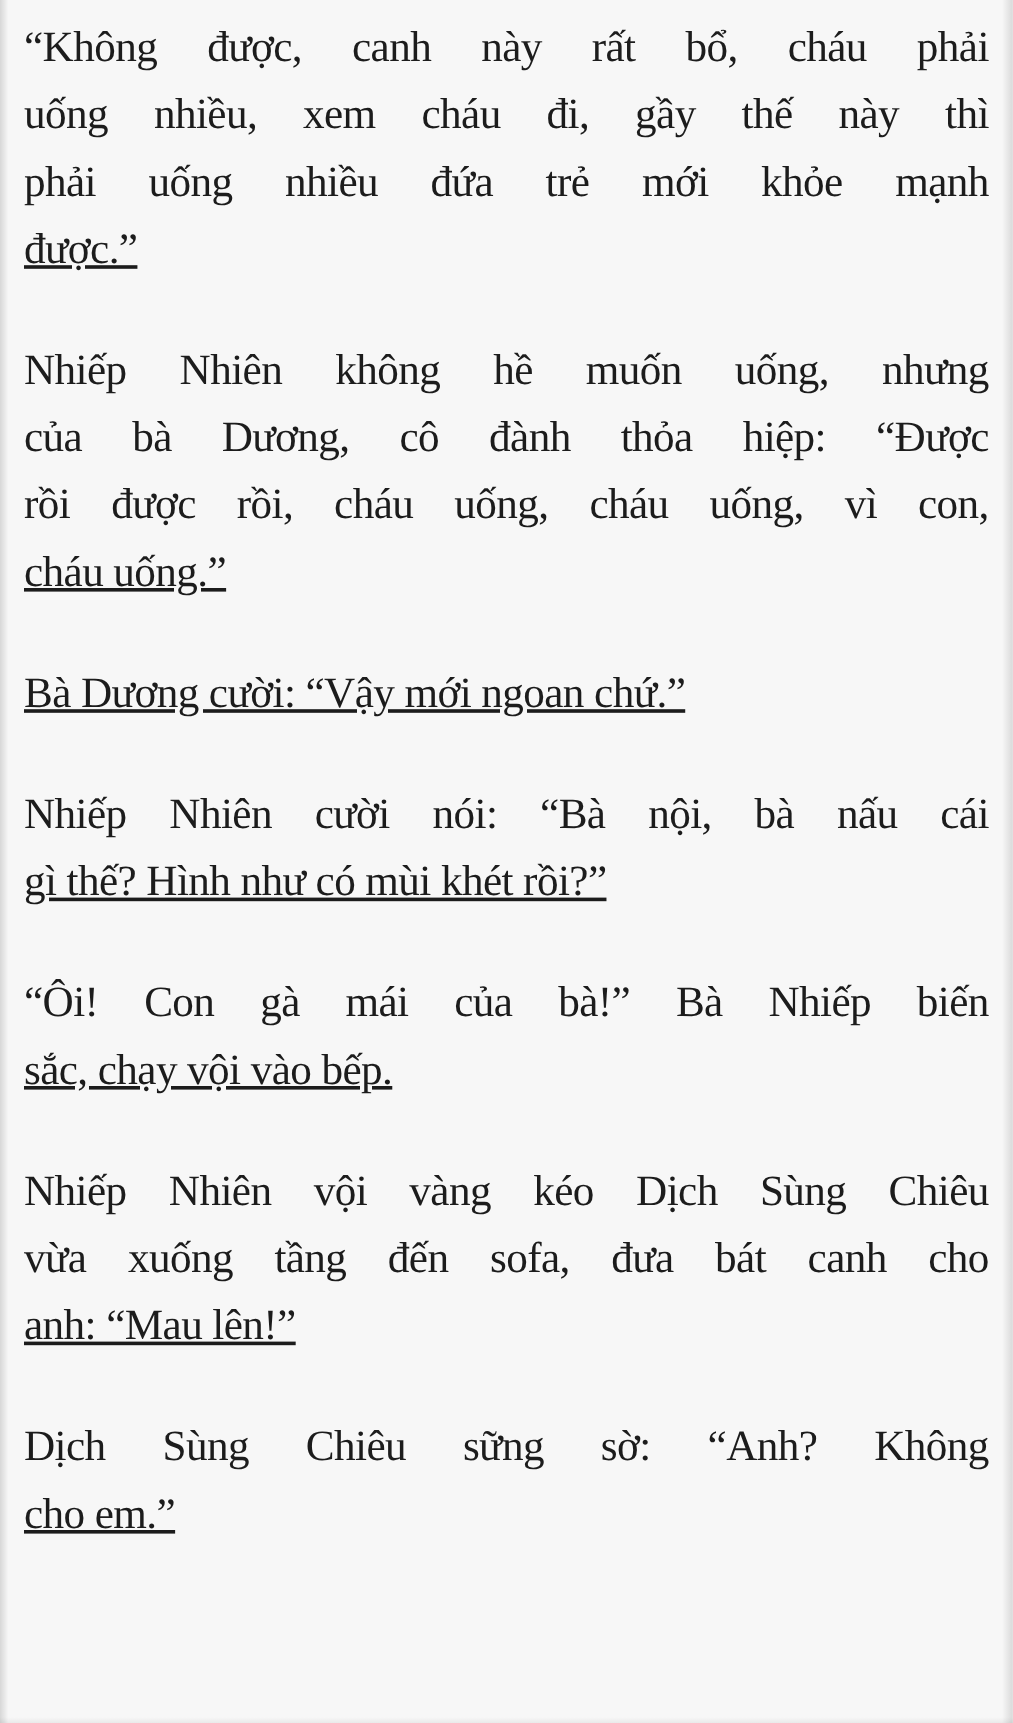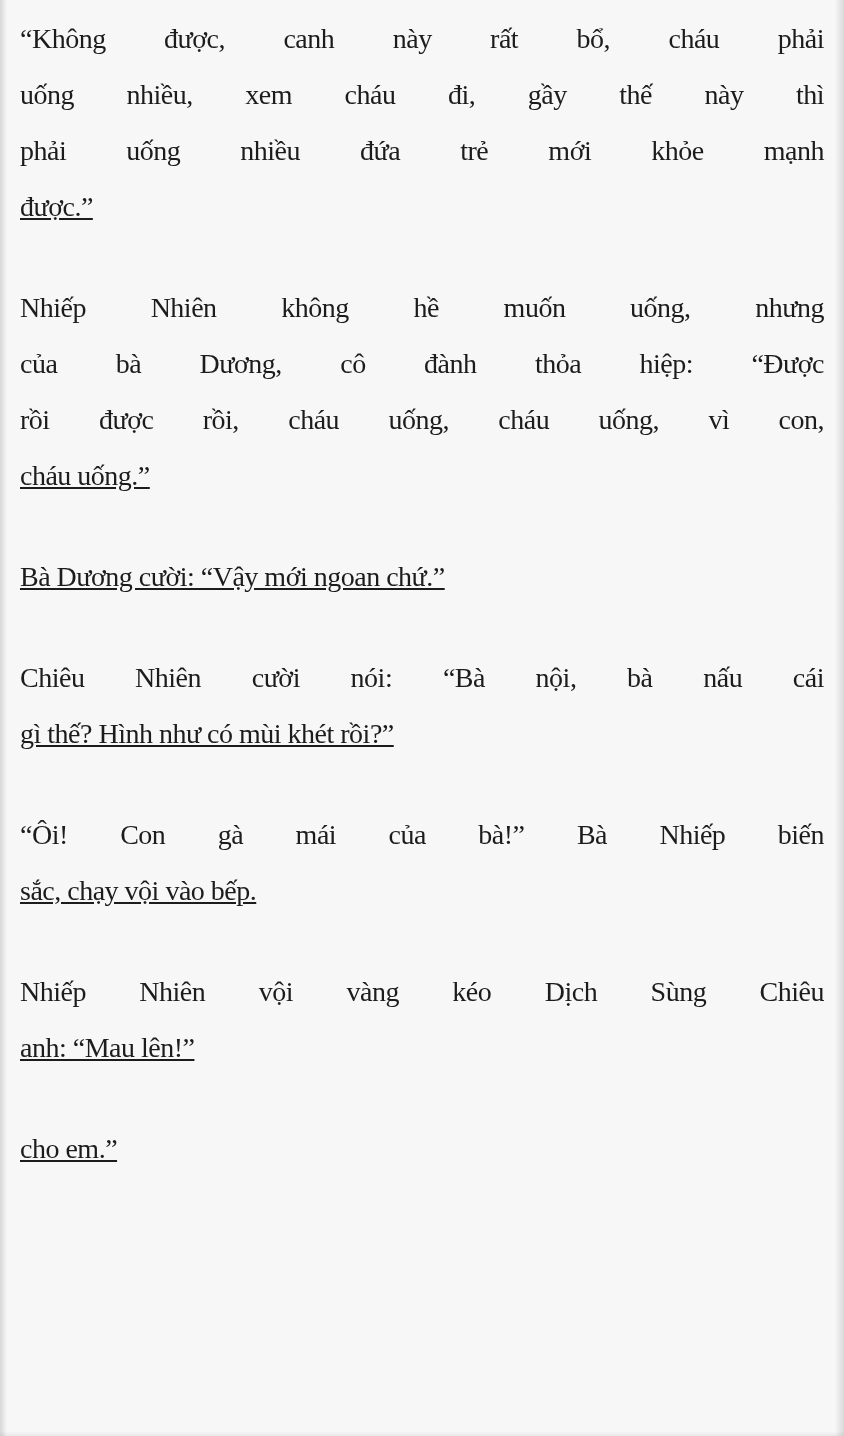--- a/index.html
+++ b/index.html
@@ -19,21 +19,21 @@
     width: 844px;
     height: 1436px;
     position: relative;
     box-sizing: border-box;
   }
   .content {
     padding: 11px 20px 0 20px;
   }
   .para {
     margin: 0 0 45px 0;
-    font-size: 28px;
+    font-size: 36px;
     line-height: 56px;
     letter-spacing: -0.5px;
   }
   .para:last-child { margin-bottom: 0; }
   .line {
     display: block;
     text-align: justify;
     text-align-last: justify;
   }
   .line.last {
@@ -76,31 +76,33 @@
       <p class="para">
         <span class="line">Nhiếp Nhiên không hề muốn uống, nhưng</span>
         <span class="line">của bà Dương, cô đành thỏa hiệp: “Được</span>
         <span class="line">rồi được rồi, cháu uống, cháu uống, vì con,</span>
         <span class="line last">cháu uống.”</span>
       </p>
       <p class="para">
         <span class="line last">Bà Dương cười: “Vậy mới ngoan chứ.”</span>
       </p>
       <p class="para">
-        <span class="line">Chiêu Nhiên cười nói: “Bà nội, bà nấu cái</span>
+        <span class="line">Nhiếp Nhiên cười nói: “Bà nội, bà nấu cái</span>
         <span class="line last">gì thế? Hình như có mùi khét rồi?”</span>
       </p>
       <p class="para">
         <span class="line">“Ôi! Con gà mái của bà!” Bà Nhiếp biến</span>
         <span class="line last">sắc, chạy vội vào bếp.</span>
       </p>
       <p class="para">
         <span class="line">Nhiếp Nhiên vội vàng kéo Dịch Sùng Chiêu</span>
+        <span class="line">vừa xuống tầng đến sofa, đưa bát canh cho</span>
         <span class="line last">anh: “Mau lên!”</span>
       </p>
       <p class="para">
+        <span class="line">Dịch Sùng Chiêu sững sờ: “Anh? Không</span>
         <span class="line last">cho em.”</span>
       </p>
     </article>
   <div class="edge left"></div>
   <div class="edge right"></div>
   <div class="edge bottom"></div>
 </main>
 
 </body></html>

